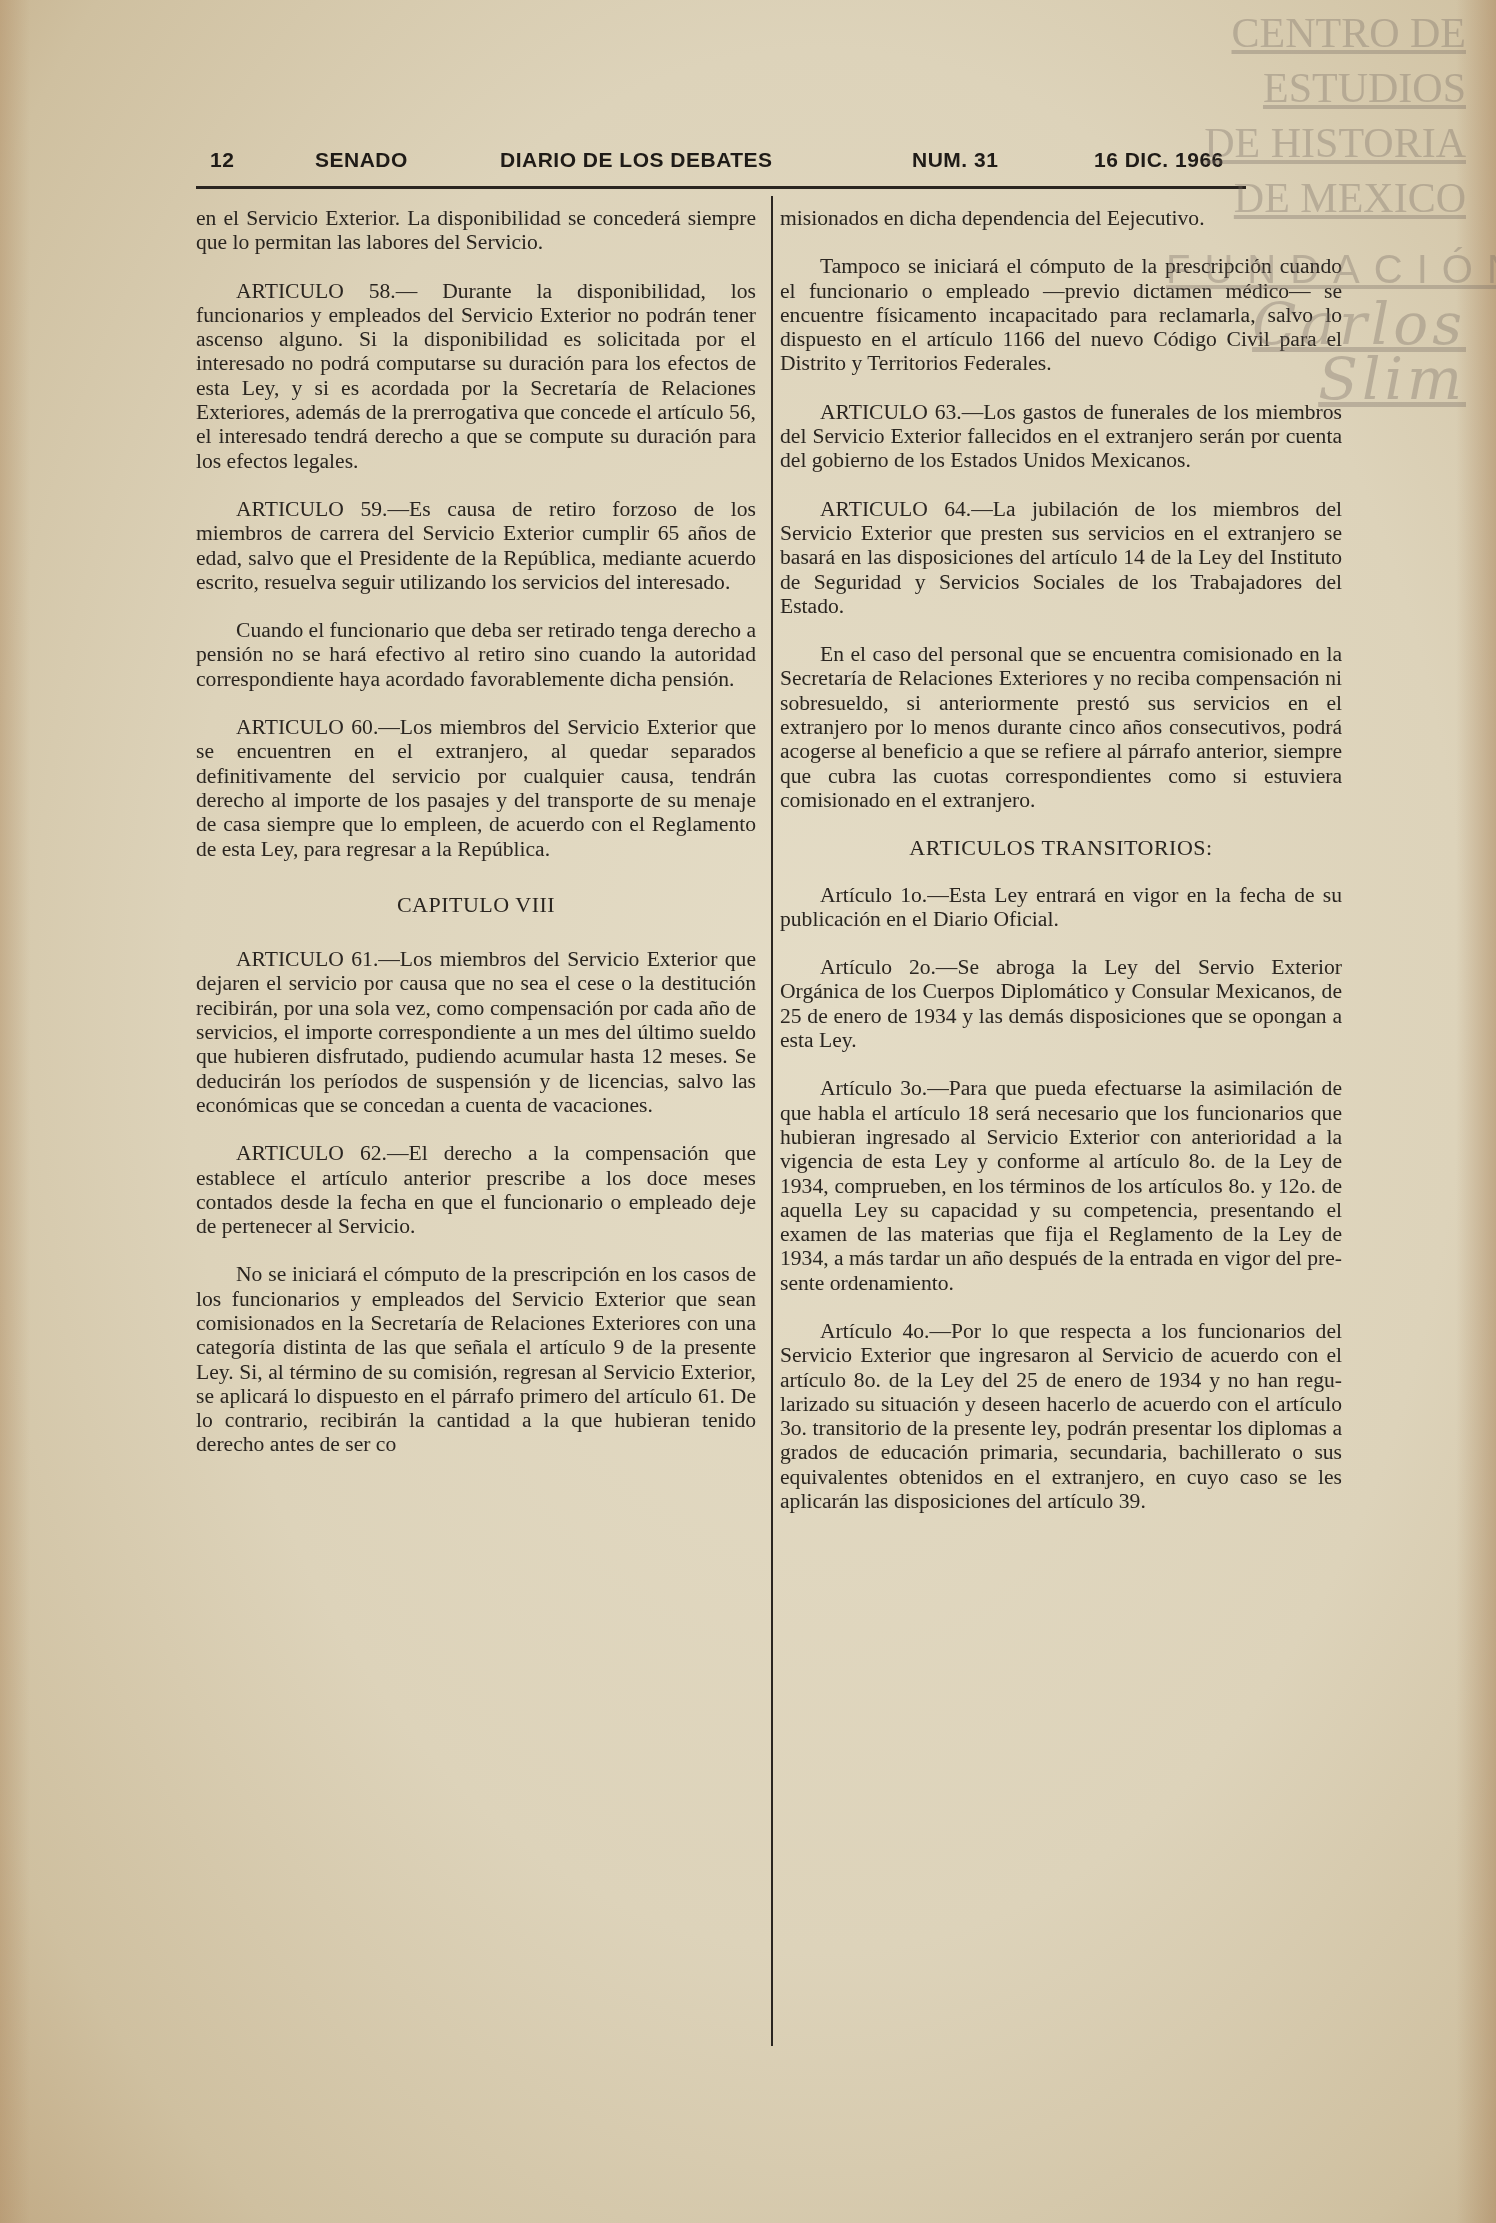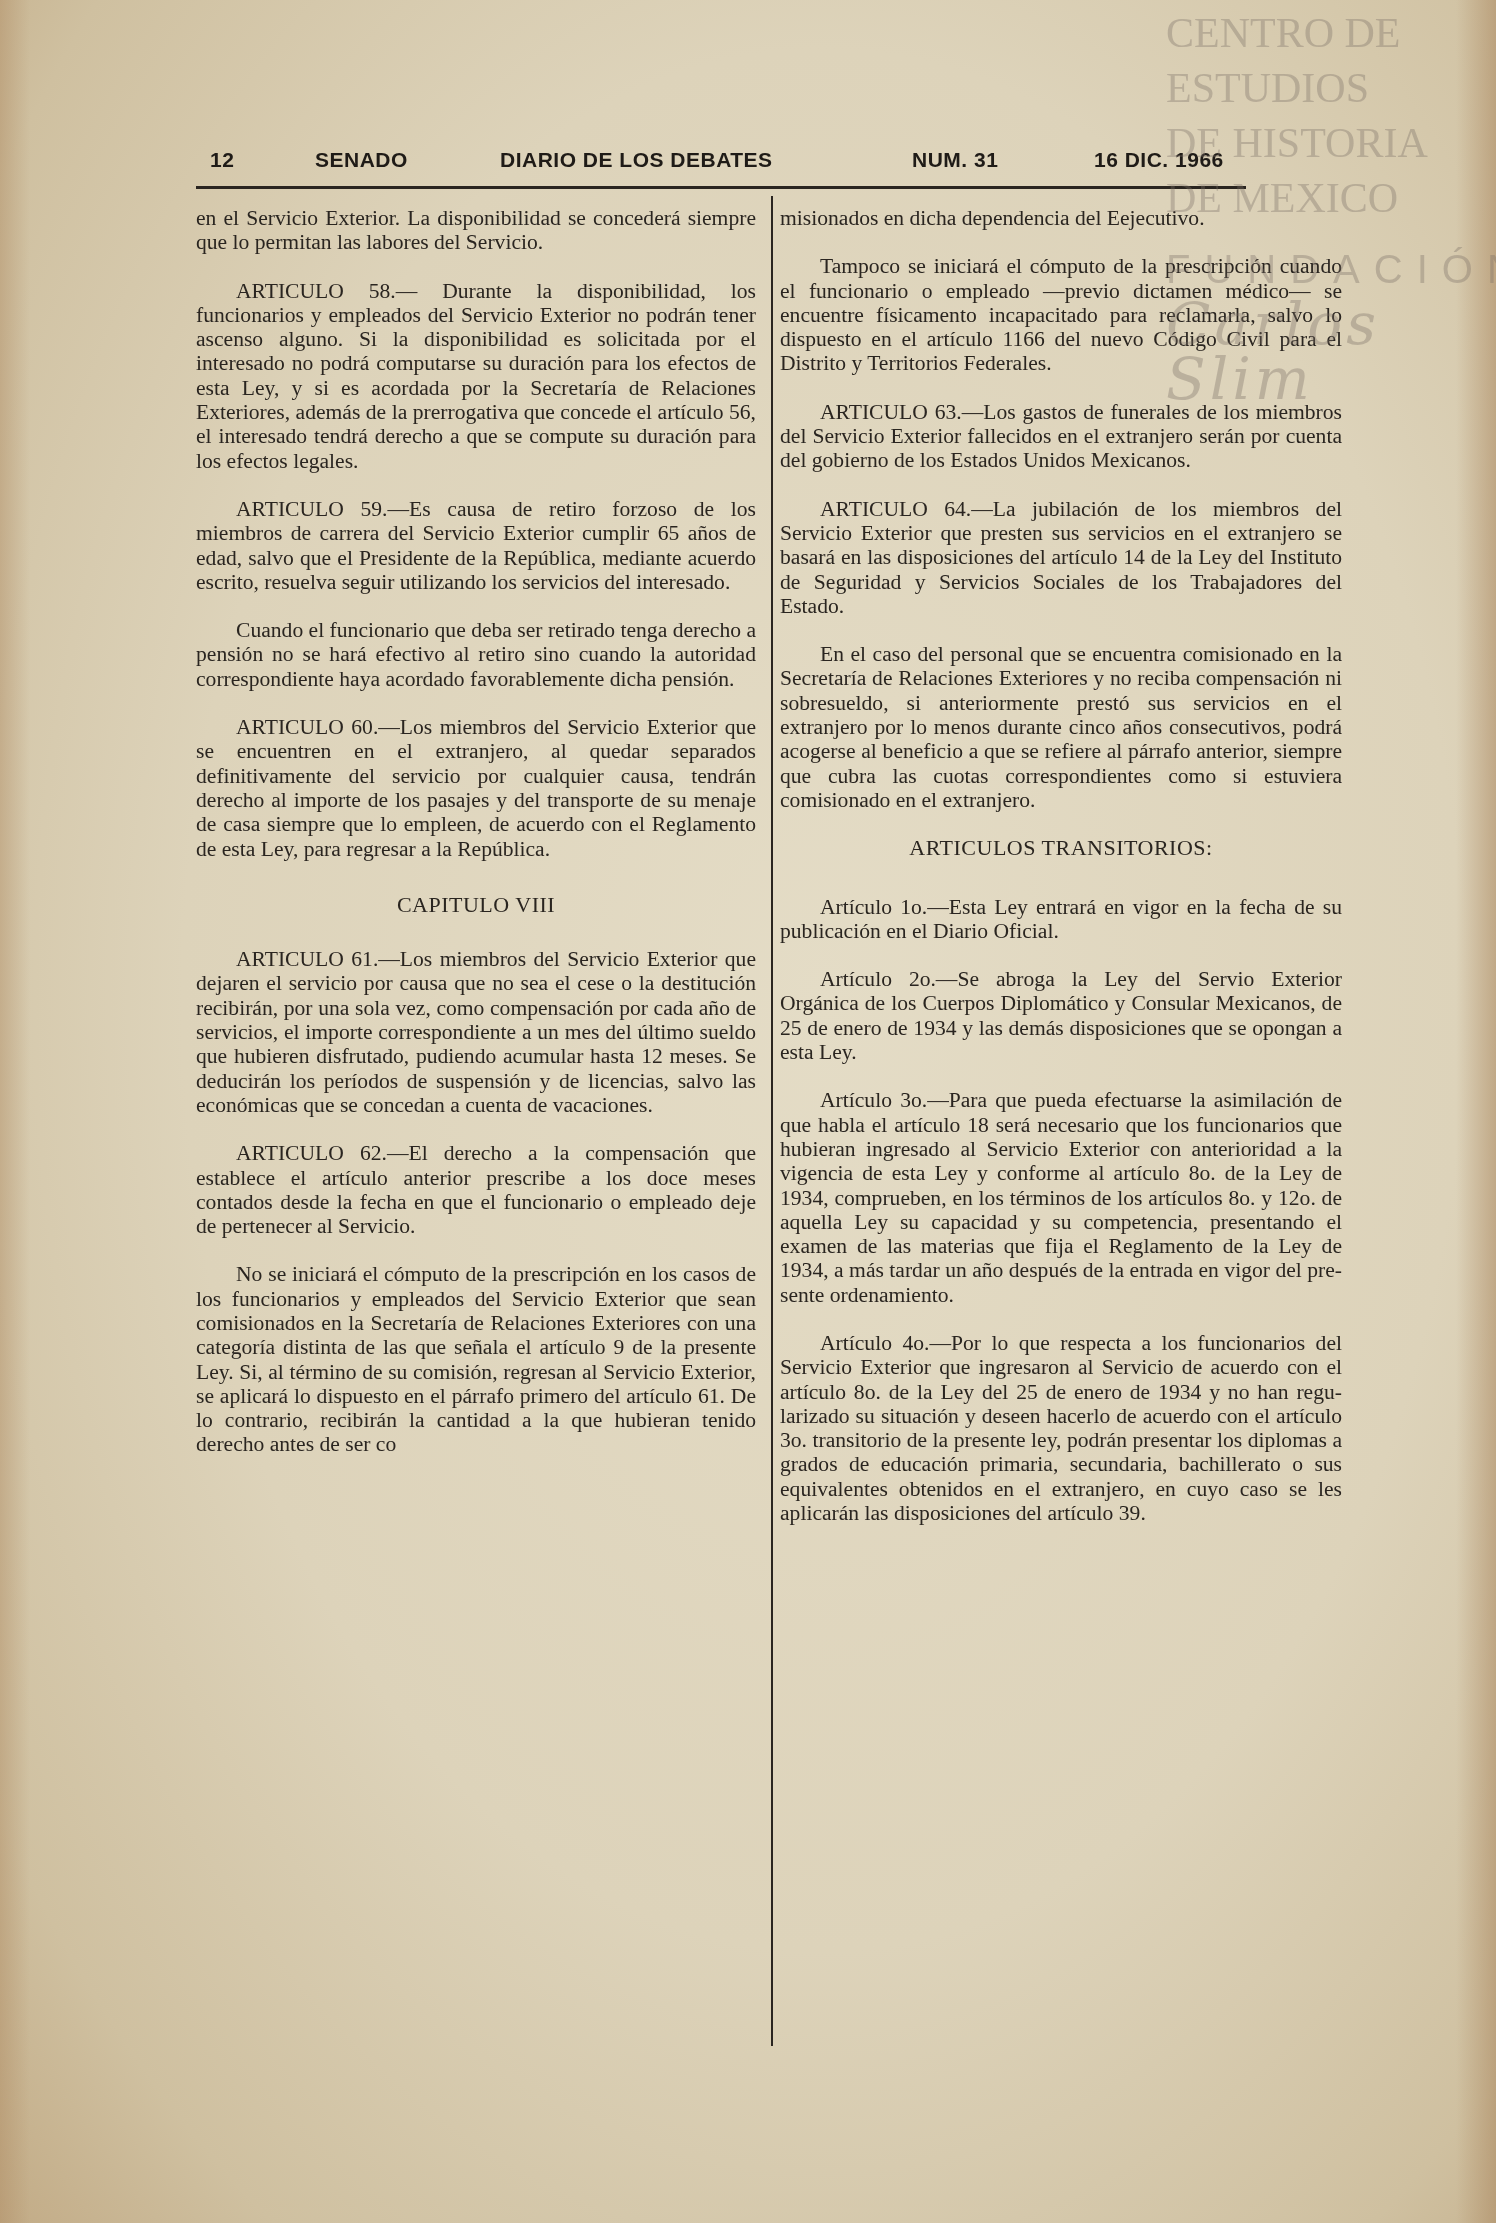--- a/index.html
+++ b/index.html
@@ -41,23 +41,23 @@
     background: #2a2520;
   }
   .para { margin: 0 0 24px 0; text-indent: 40px; }
   .para.cont { text-indent: 0; }
   .heading {
     text-align: center; text-indent: 0; margin: 0 0 30px 0;
     font-size: 22px; letter-spacing: 0.5px;
   }
   .watermark {
     position: absolute; right: 30px; top: 6px; width: 300px;
-    color: rgba(120,110,100,0.35);
+    text-align: right; color: rgba(120,110,100,0.35);
     font-family: "Liberation Serif", "DejaVu Serif", serif;
-    font-size: 42px; line-height: 55px; pointer-events: none;
+    font-size: 42px; line-height: 55px; pointer-events: none; text-decoration: underline;
   }
   .watermark .fund {
     font-family: "Liberation Sans", "DejaVu Sans", sans-serif;
     letter-spacing: 14px; font-size: 40px; margin-top: 16px;
   }
   .watermark .sig {
     font-family: "DejaVu Serif", serif; font-style: italic;
     font-size: 58px; letter-spacing: 4px; margin-top: 0;
   }
 </style>
@@ -89,21 +89,21 @@
 </div>
 
 <div class="col-divider"></div>
 
 <div class="column col-right">
   <p class="para cont">misionados en dicha dependencia del Eejecu­tivo.</p>
   <p class="para">Tampoco se iniciará el cómputo de la pres­cripción cuando el funcionario o empleado —previo dictamen médico— se encuentre físi­camento incapacitado para reclamarla, salvo lo dispuesto en el artículo 1166 del nuevo Có­digo Civil para el Distrito y Territorios Fede­rales.</p>
   <p class="para">ARTICULO 63.—Los gastos de funerales de los miembros del Servicio Exterior fallecidos en el extranjero serán por cuenta del gobierno de los Estados Unidos Mexicanos.</p>
   <p class="para">ARTICULO 64.—La jubilación de los miem­bros del Servicio Exterior que presten sus ser­vicios en el extranjero se basará en las dispo­siciones del artículo 14 de la Ley del Instituto de Seguridad y Servicios Sociales de los Tra­bajadores del Estado.</p>
   <p class="para">En el caso del personal que se encuentra comisionado en la Secretaría de Relaciones Ex­teriores y no reciba compensación ni sobre­sueldo, si anteriormente prestó sus servicios en el extranjero por lo menos durante cinco años consecutivos, podrá acogerse al beneficio a que se refiere al párrafo anterior, siempre que cubra las cuotas correspondientes como si estuviera comisionado en el extranjero.</p>
-  <p class="heading" style="margin-bottom:34px;">ARTICULOS TRANSITORIOS:</p>
+  <p class="heading" style="margin-bottom:22px;">ARTICULOS TRANSITORIOS:</p>
   <p class="para">Artículo 1o.—Esta Ley entrará en vigor en la fecha de su publicación en el Diario Oficial.</p>
   <p class="para">Artículo 2o.—Se abroga la Ley del Servio Exterior Orgánica de los Cuerpos Diplomático y Consular Mexicanos, de 25 de enero de 1934 y las demás disposiciones que se opongan a esta Ley.</p>
   <p class="para">Artículo 3o.—Para que pueda efectuarse la asimilación de que habla el artículo 18 será necesario que los funcionarios que hubieran ingresado al Servicio Exterior con anterioridad a la vigencia de esta Ley y conforme al artícu­lo 8o. de la Ley de 1934, comprueben, en los términos de los artículos 8o. y 12o. de aquella Ley su capacidad y su competencia, presen­tando el examen de las materias que fija el Re­glamento de la Ley de 1934, a más tardar un año después de la entrada en vigor del pre­sente ordenamiento.</p>
   <p class="para">Artículo 4o.—Por lo que respecta a los fun­cionarios del Servicio Exterior que ingresaron al Servicio de acuerdo con el artículo 8o. de la Ley del 25 de enero de 1934 y no han regu­larizado su situación y deseen hacerlo de acuer­do con el artículo 3o. transitorio de la presente ley, podrán presentar los diplomas a grados de educación primaria, secundaria, bachillerato o sus equivalentes obtenidos en el extranjero, en cuyo caso se les aplicarán las disposiciones del artículo 39.</p>
 </div>
 
 <div class="watermark">
   <div>CENTRO DE</div>
   <div>ESTUDIOS</div>
   <div>DE HISTORIA</div>

